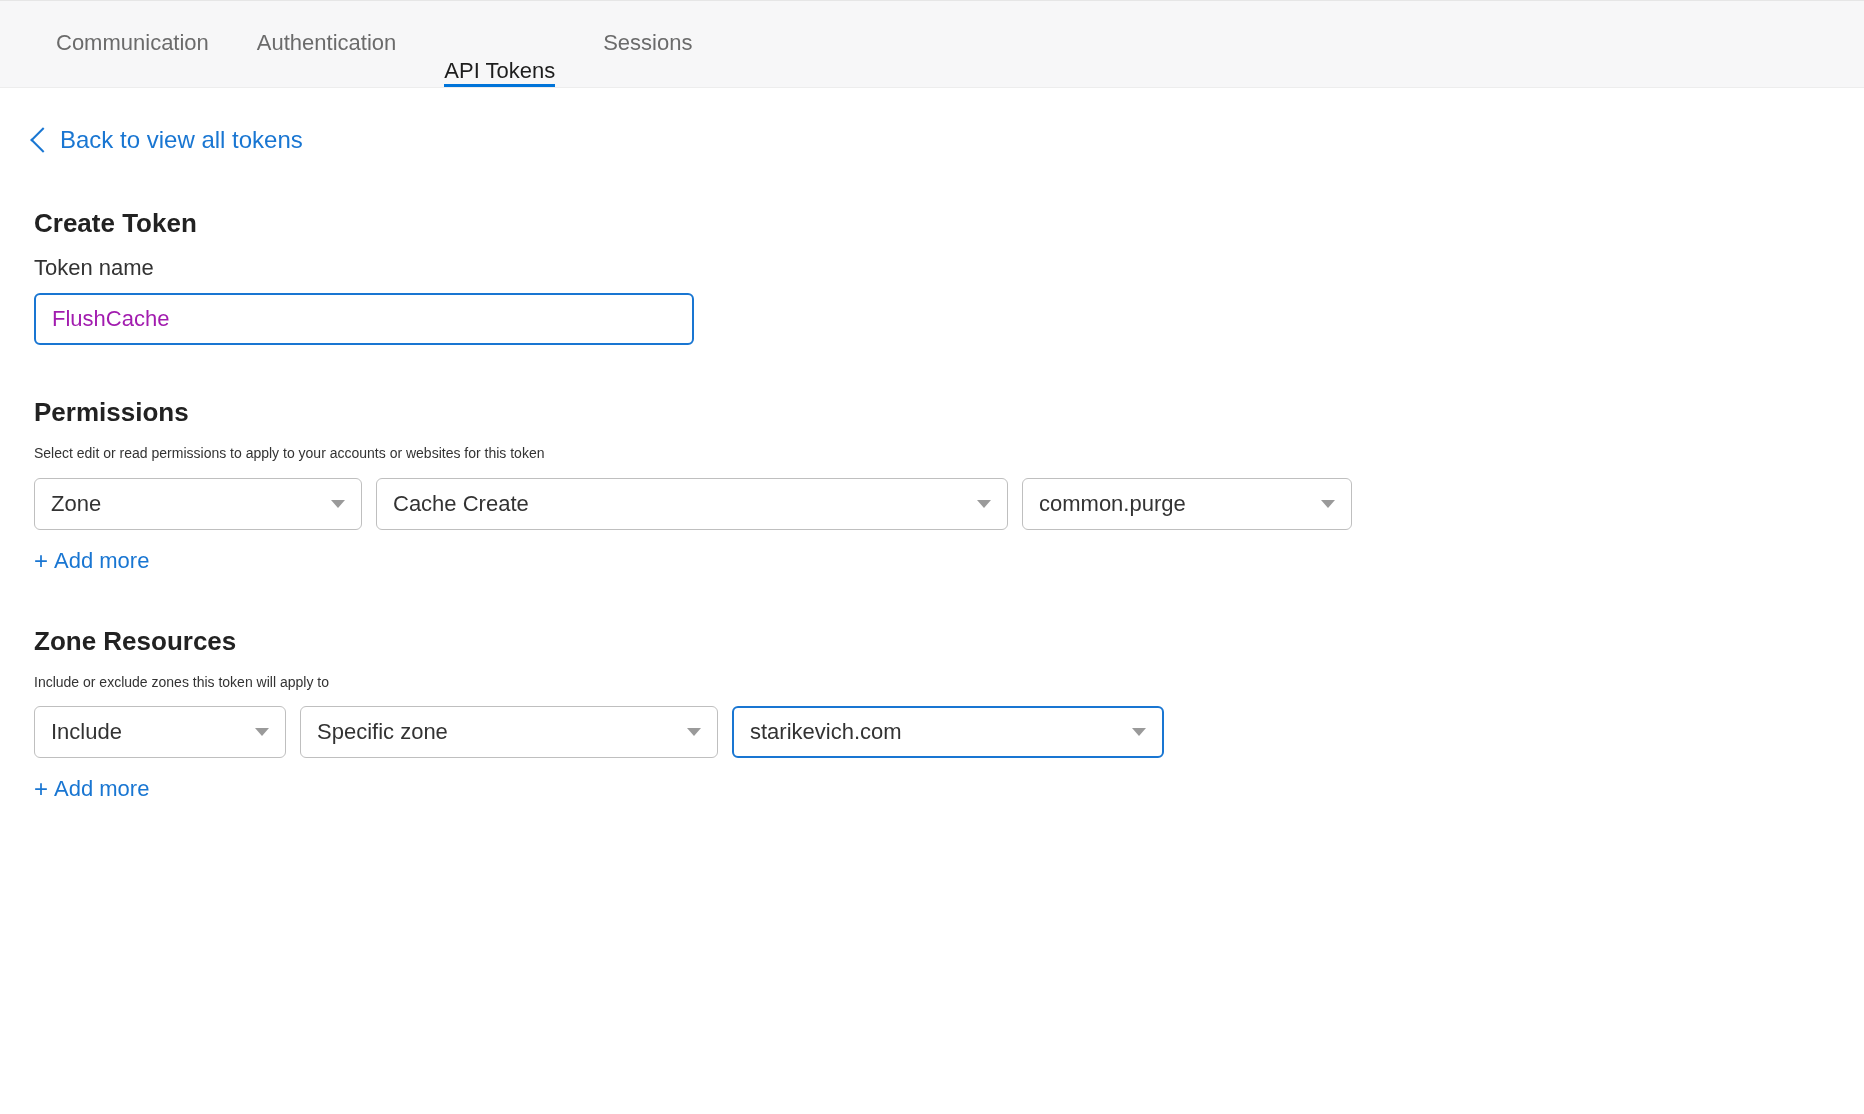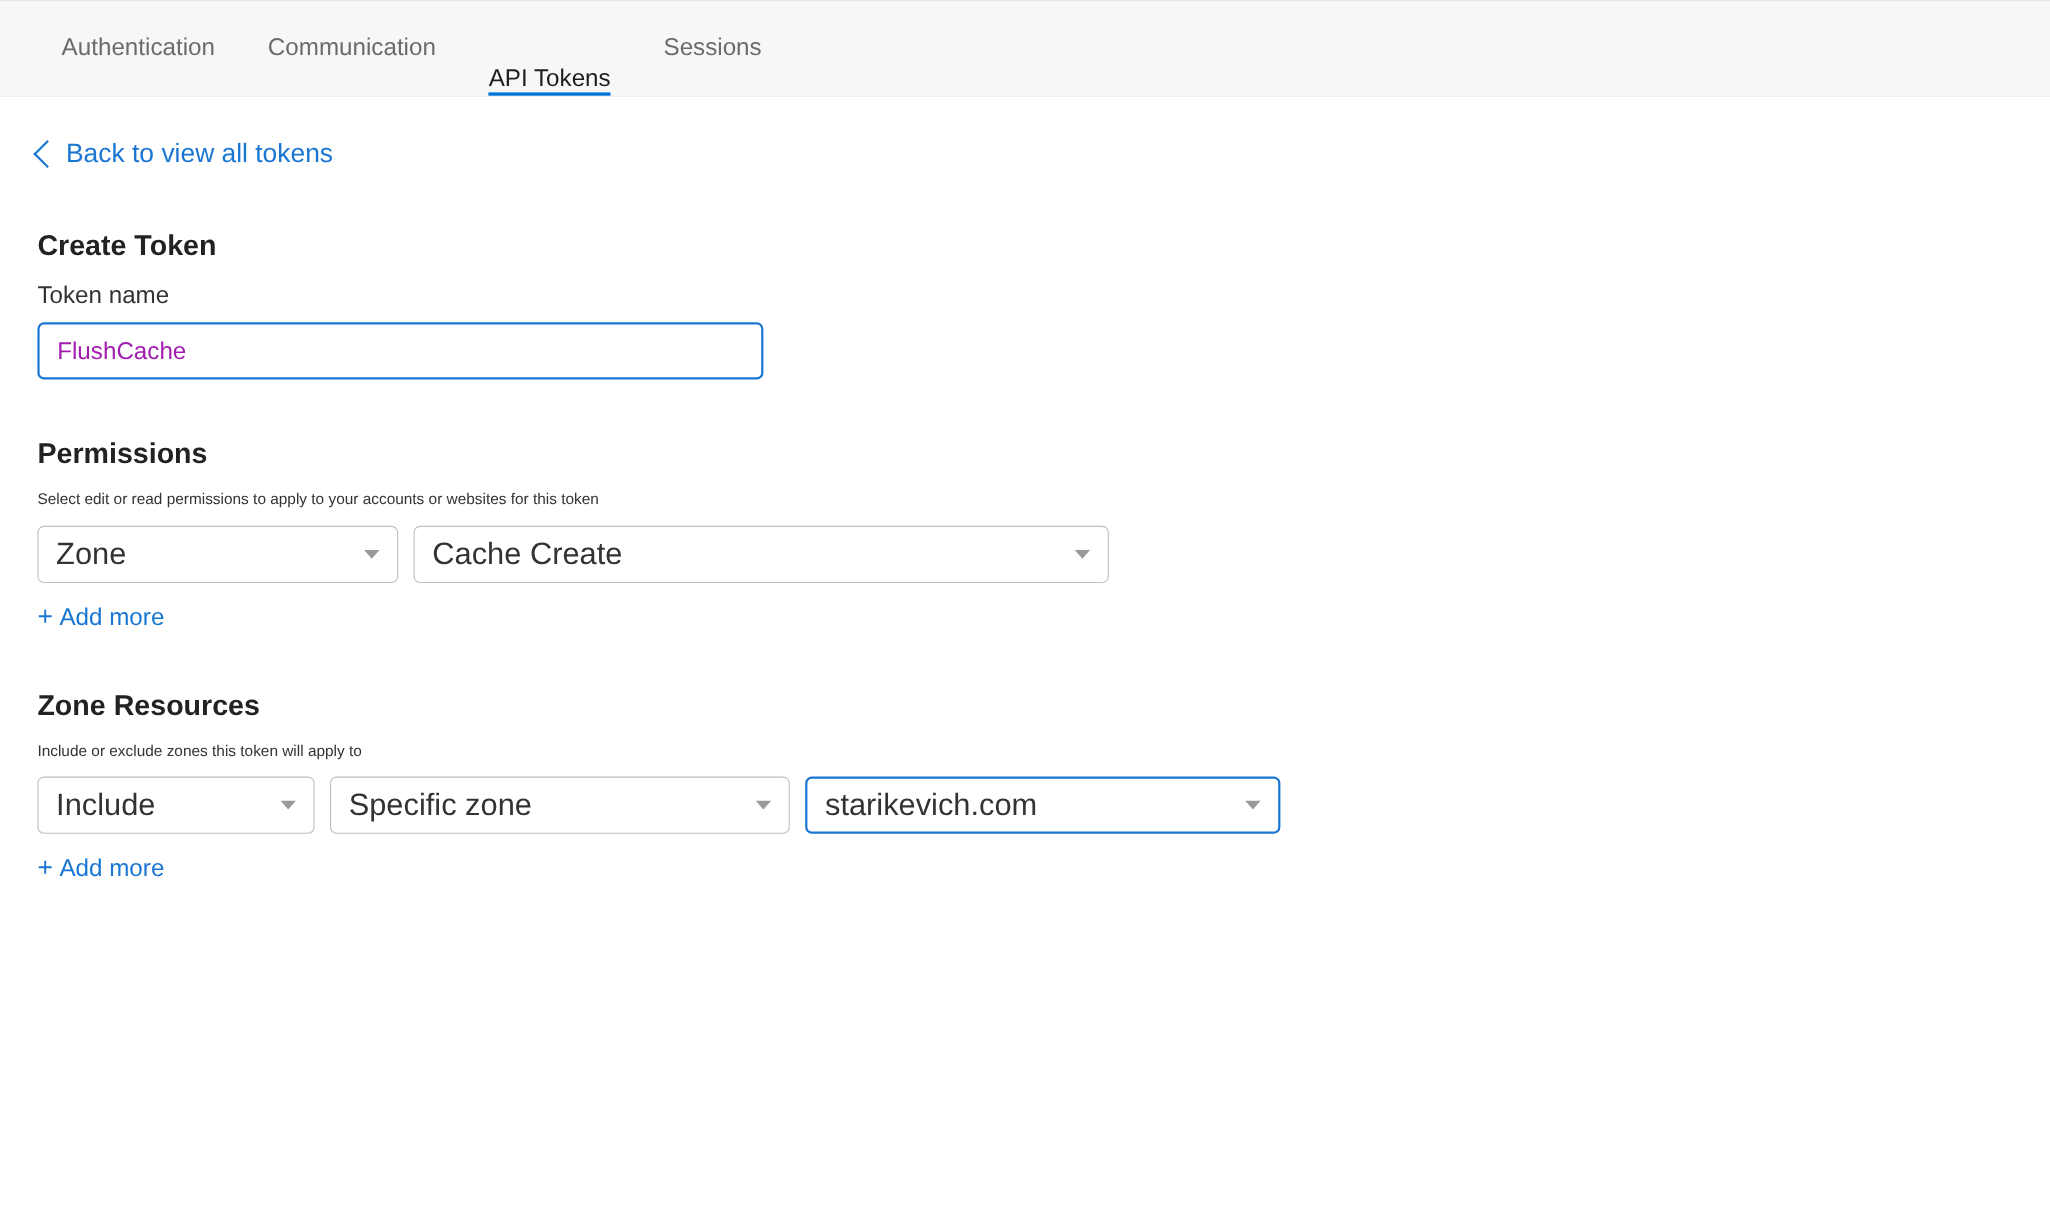--- a/index.html
+++ b/index.html
@@ -81,21 +81,21 @@
     color: #a21caf;
     outline: none;
   }
   .block { margin-bottom: 52px; }
   .row { display: flex; gap: 14px; margin-bottom: 18px; }
   .select {
     height: 52px;
     border: 1px solid #bfbfbf;
     border-radius: 6px;
     padding: 0 44px 0 16px;
-    font-size: 28px;
+    font-size: 22px;
     color: #333;
     background: #fff;
     display: flex;
     align-items: center;
     position: relative;
     cursor: pointer;
   }
   .select.focused { border: 2px solid #1976d2; padding-left:16px; padding-right:43px;}
   .select .caret {
     position: absolute;
@@ -121,24 +121,24 @@
   .w-med    { width: 418px; }
   .w-large  { width: 632px; }
   .w-sel2   { width: 330px; }
   .w-sel3   { width: 432px; }
 </style>
 </head>
 <body>
 
 <div class="tabbar">
   <div class="tab">
+      <span>Communication</span>
+    </div>
+  <div class="tab">
       <span>Authentication</span>
-    </div>
-  <div class="tab">
-      <span>Communication</span>
     </div>
   <div class="tab active">
       <span>API Tokens</span>
     </div>
   <div class="tab">
       <span>Sessions</span>
     </div>
 </div>
 
 <div class="content">
@@ -159,20 +159,24 @@
     <div class="field-sub">Select edit or read permissions to apply to your accounts or websites for this token</div>
     <div class="row">
       <div class="select w-small">
         <span>Zone</span>
         <span class="caret"></span>
       </div>
       <div class="select w-large">
         <span>Cache Create</span>
         <span class="caret"></span>
       </div>
+      <div class="select w-sel2">
+        <span>common.purge</span>
+        <span class="caret"></span>
+      </div>
     </div>
     <div class="add-more">
       <span class="plus">+</span>
       <span>Add more</span>
     </div>
   </div>
 
   <div class="block">
     <h2 class="section-title">Zone Resources</h2>
     <div class="field-sub">Include or exclude zones this token will apply to</div>

